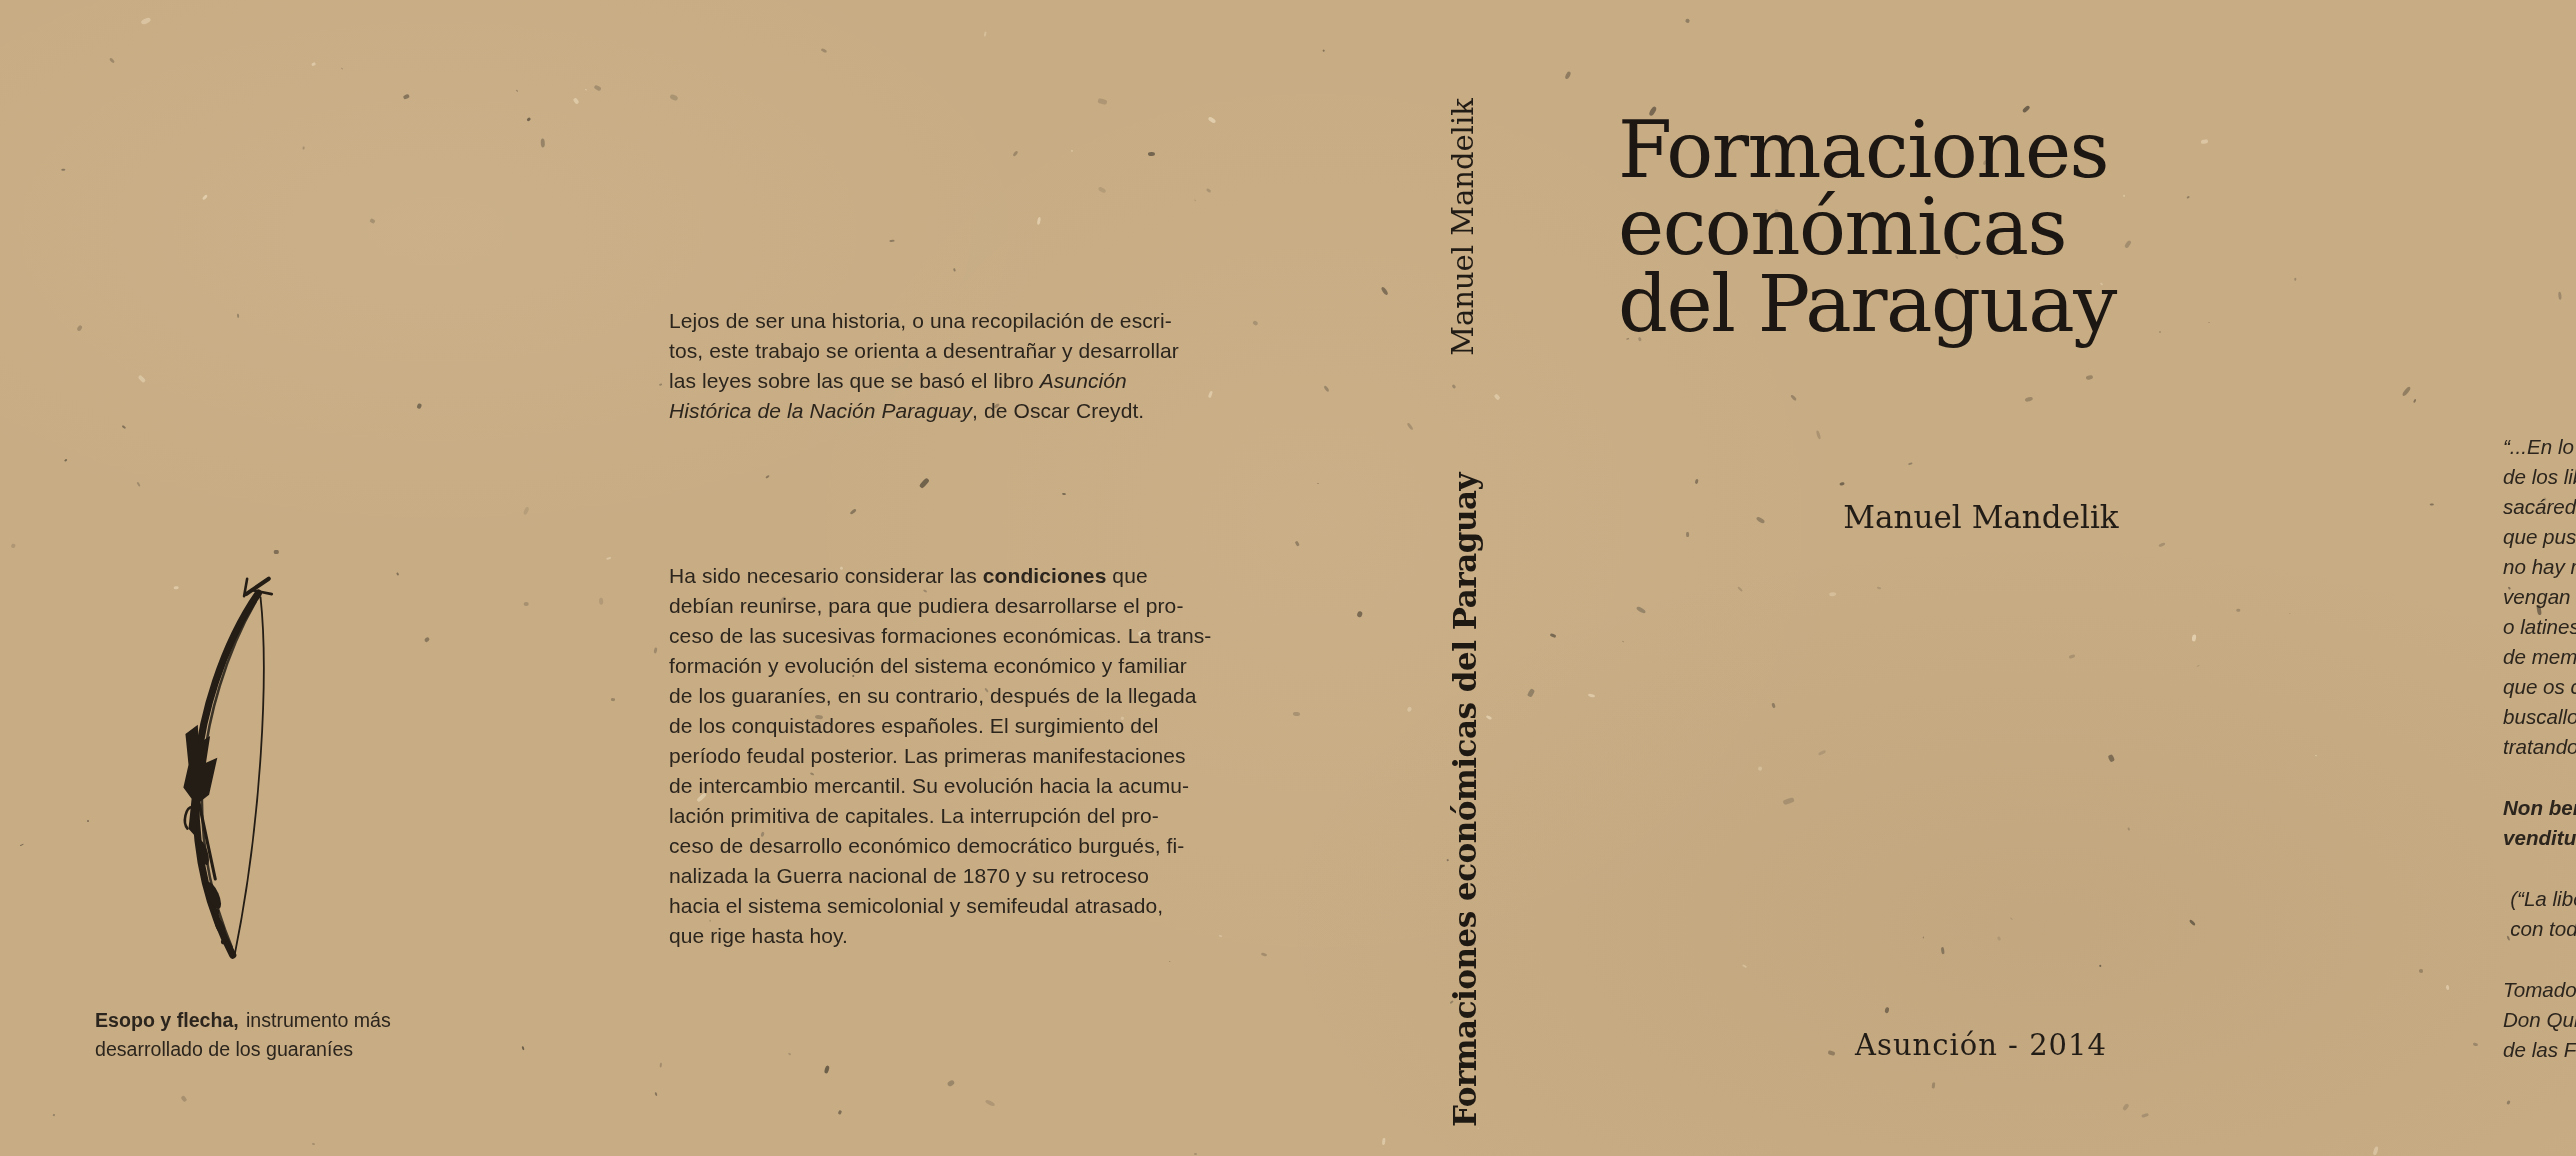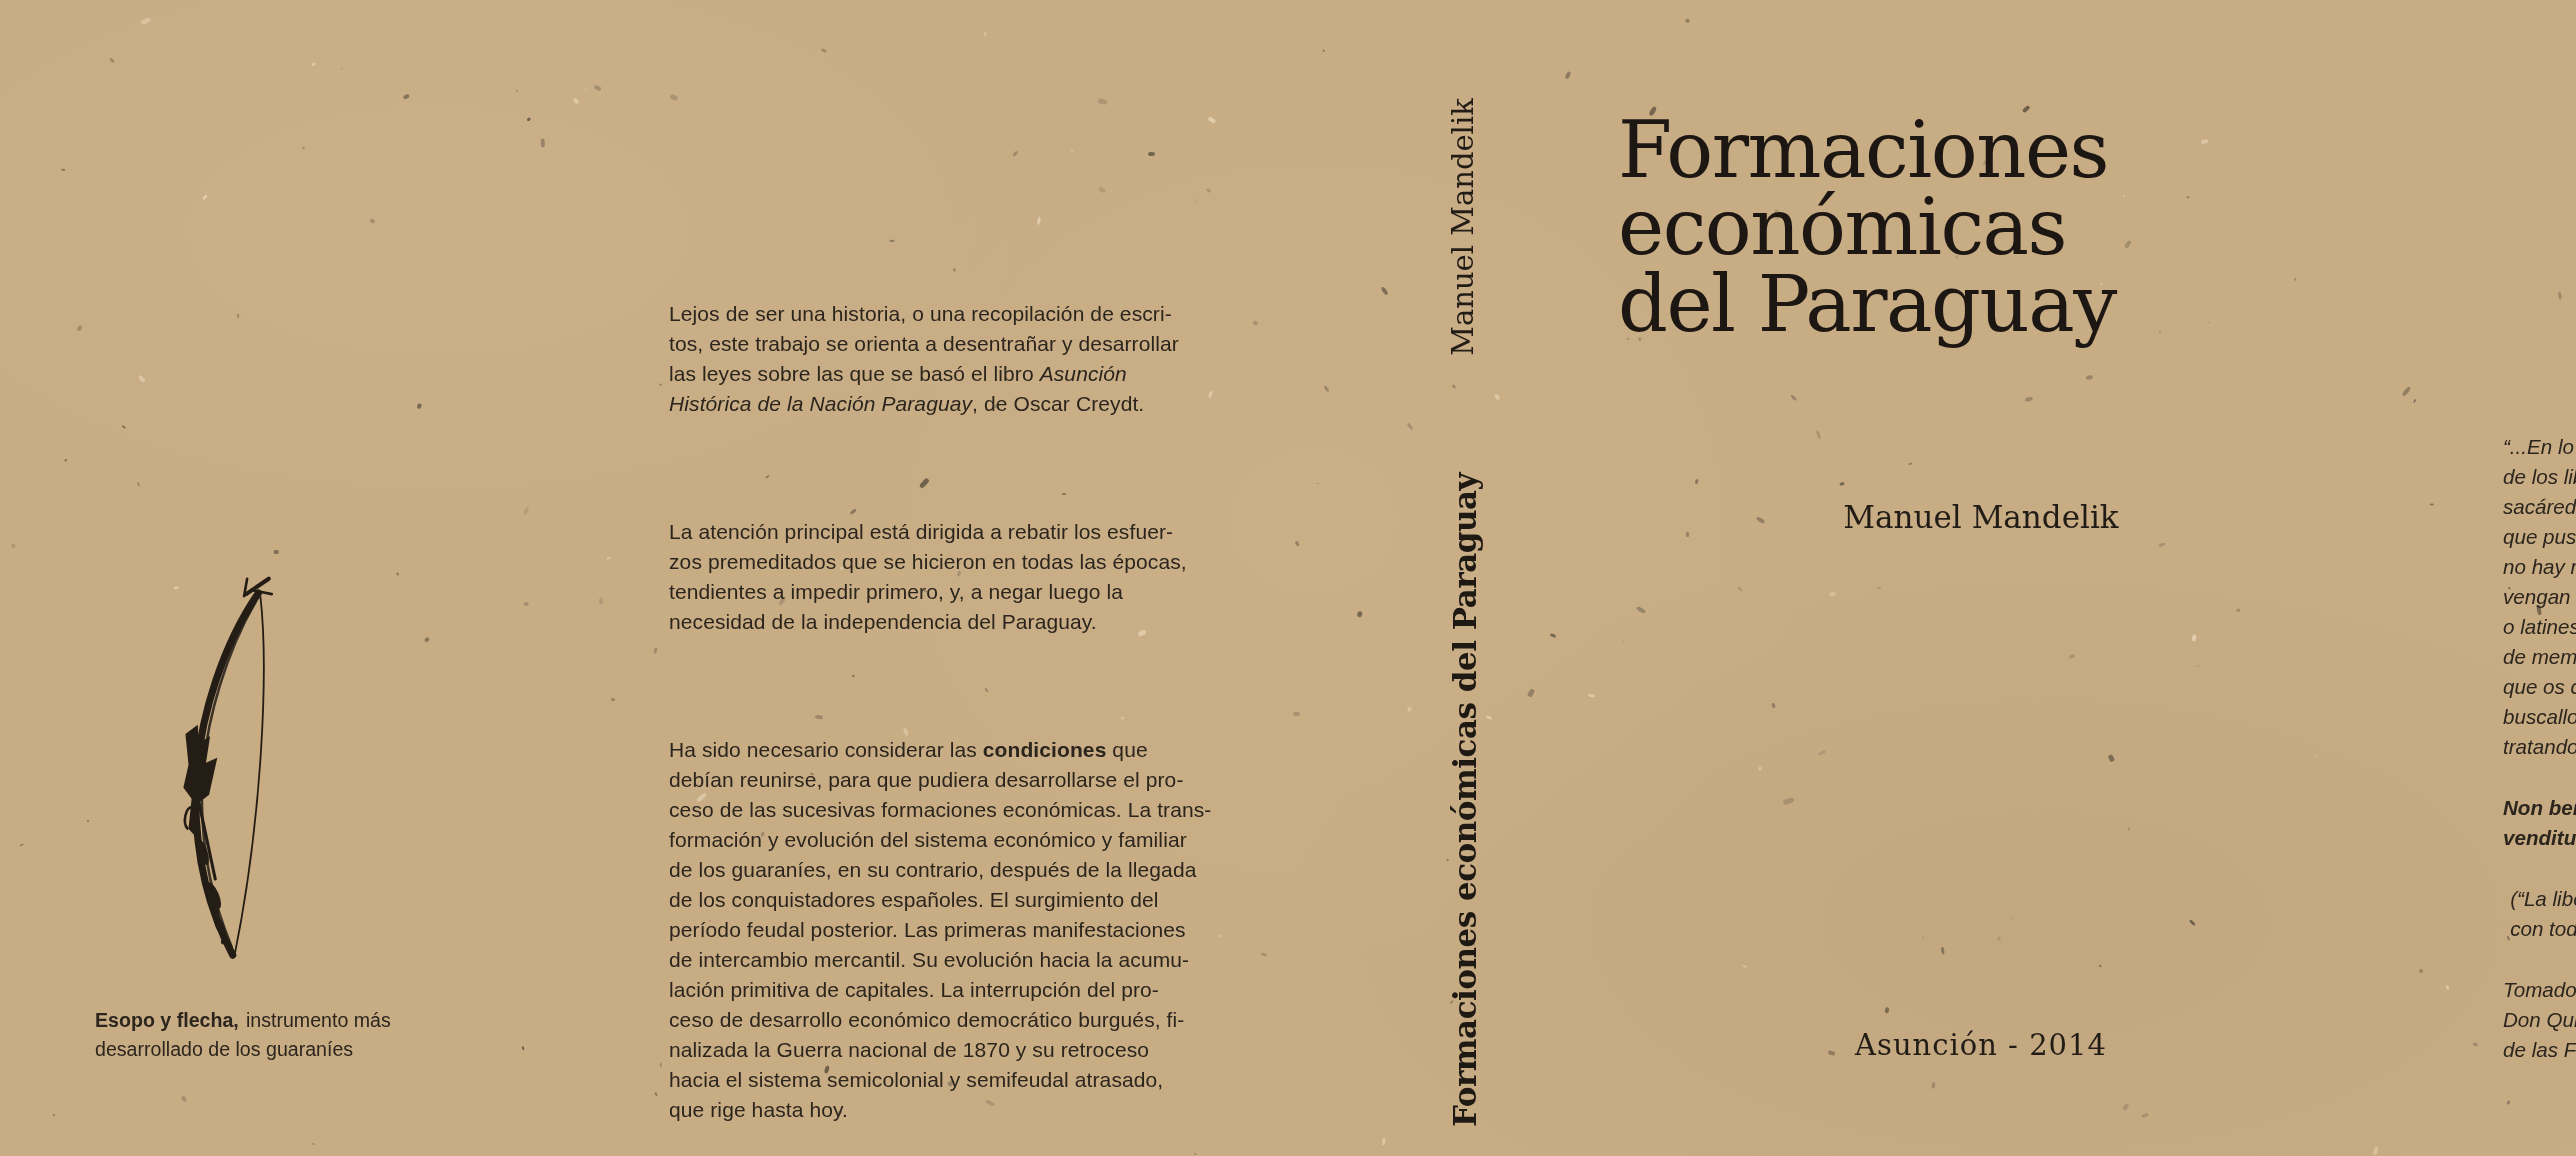--- a/index.html
+++ b/index.html
@@ -16,21 +16,21 @@
   }
   #speckles{position:absolute;inset:0;pointer-events:none;}
   .speck{position:absolute;}
 
   
   .back-text{
     position:absolute;left:669px;top:260px;width:613px;
     font-size:21px;line-height:30px;letter-spacing:0.1px;
     white-space:pre-line;color:#2b251d;
   }
-  .para{margin:9px 0 29px 0;white-space:pre-line;}
+  .para{margin:16px 0 29px 0;white-space:pre-line;}
   .para:last-child{margin-bottom:0;}
   .it{font-style:italic;}
   .bd{font-weight:bold;}
 
   .bow-illustration{position:absolute;left:170px;top:564px;width:108px;height:412px;}
 
   .caption{
     position:absolute;left:95px;top:1006px;width:392px;
     font-size:19.6px;line-height:29px;color:#2b251d;
   }
@@ -260,24 +260,20 @@
     </div>
 
   <section>
 
     <div class="back-text">
       <p class="para"><span>Lejos de ser una historia, o una recopilación de escri-
 tos, este trabajo se orienta a desentrañar y desarrollar
 las leyes sobre las que se basó el libro </span><span class="it">Asunción</span><span>
 </span><span class="it">Histórica de la Nación Paraguay</span><span>, de Oscar Creydt.</span></p>
 
-      <p class="para">La atención principal está dirigida a rebatir los esfuer-
-zos premeditados que se hicieron en todas las épocas,
-tendientes a impedir primero, y, a negar luego la
-necesidad de la independencia del Paraguay.</p>
 
       <p class="para"><span>Ha sido necesario considerar las </span><span class="bd">condiciones</span><span> que
 debían reunirse, para que pudiera desarrollarse el pro-
 ceso de las sucesivas formaciones económicas. La trans-
 formación y evolución del sistema económico y familiar
 de los guaraníes, en su contrario, después de la llegada
 de los conquistadores españoles. El surgimiento del
 período feudal posterior. Las primeras manifestaciones
 de intercambio mercantil. Su evolución hacia la acumu-
 lación primitiva de capitales. La interrupción del pro-

